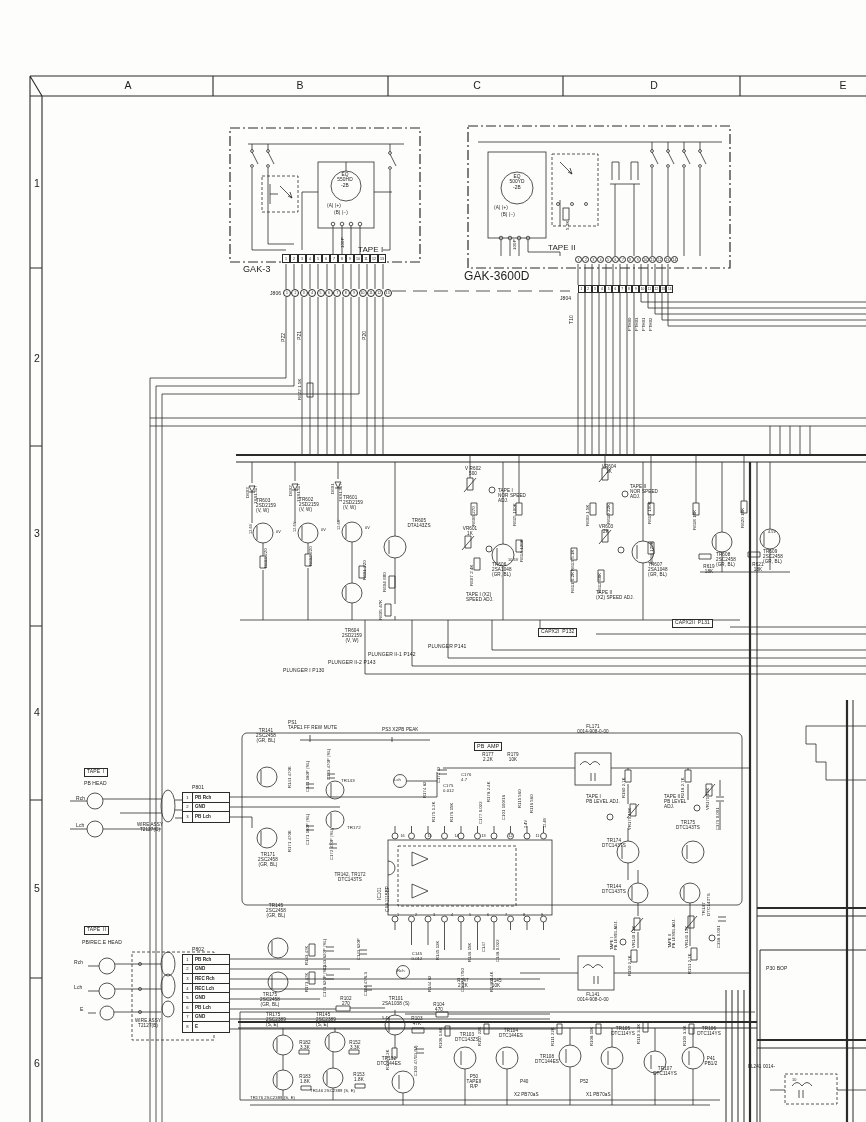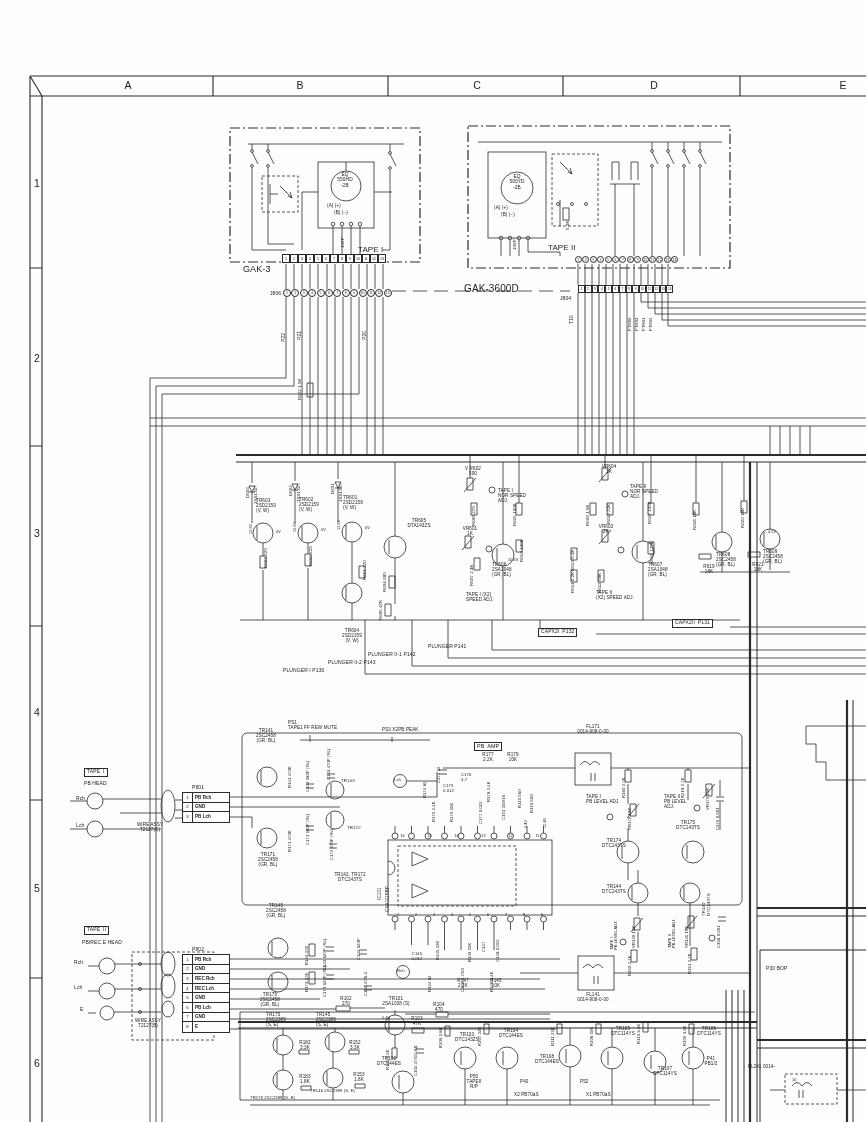--- a/index.html
+++ b/index.html
@@ -281,21 +281,21 @@
 
   <div id="labels">
       <div class="lbl" style="left: 243px; top: 264px; font-size: 9px;">GAK-3</div>
       <div class="lbl" style="left: 358px; top: 246px; font-size: 8px;">TAPE  I</div>
       <div class="lbl c" style="left: 330px; top: 172px; font-size: 4.8px; width: 30px;">EQ
 550HD
 -2B</div>
       <div class="lbl" style="left: 327px; top: 203px; font-size: 4.6px;">(A)  (+)</div>
       <div class="lbl" style="left: 334px; top: 210px; font-size: 4.6px;">(B)  (−)</div>
       <div class="lbl v" style="left: 341px; top: 248px; font-size: 4.4px;">100P</div>
-      <div class="lbl" style="left: 464px; top: 270px; font-size: 10px; margin-top: 13px;">GAK-3600D</div>
+      <div class="lbl" style="left: 464px; top: 270px; font-size: 12px;">GAK-3600D</div>
       <div class="lbl" style="left: 548px; top: 244px; font-size: 8px;">TAPE  II</div>
       <div class="lbl c" style="left: 502px; top: 174px; font-size: 4.8px; width: 30px;">EQ
 500YD
 -2B</div>
       <div class="lbl" style="left: 494px; top: 205px; font-size: 4.6px;">(A)  (+)</div>
       <div class="lbl" style="left: 501px; top: 212px; font-size: 4.6px;">(B)  (−)</div>
       <div class="lbl v" style="left: 513px; top: 250px; font-size: 4.4px;">100P</div>
       <div class="lbl v" style="left: 566px; top: 230px; font-size: 4.4px;">5.3K</div>
       <div class="lbl" style="left: 270px; top: 291px; font-size: 5px;">J806</div>
       <div class="lbl" style="left: 560px; top: 296px; font-size: 5px;">J804</div>

